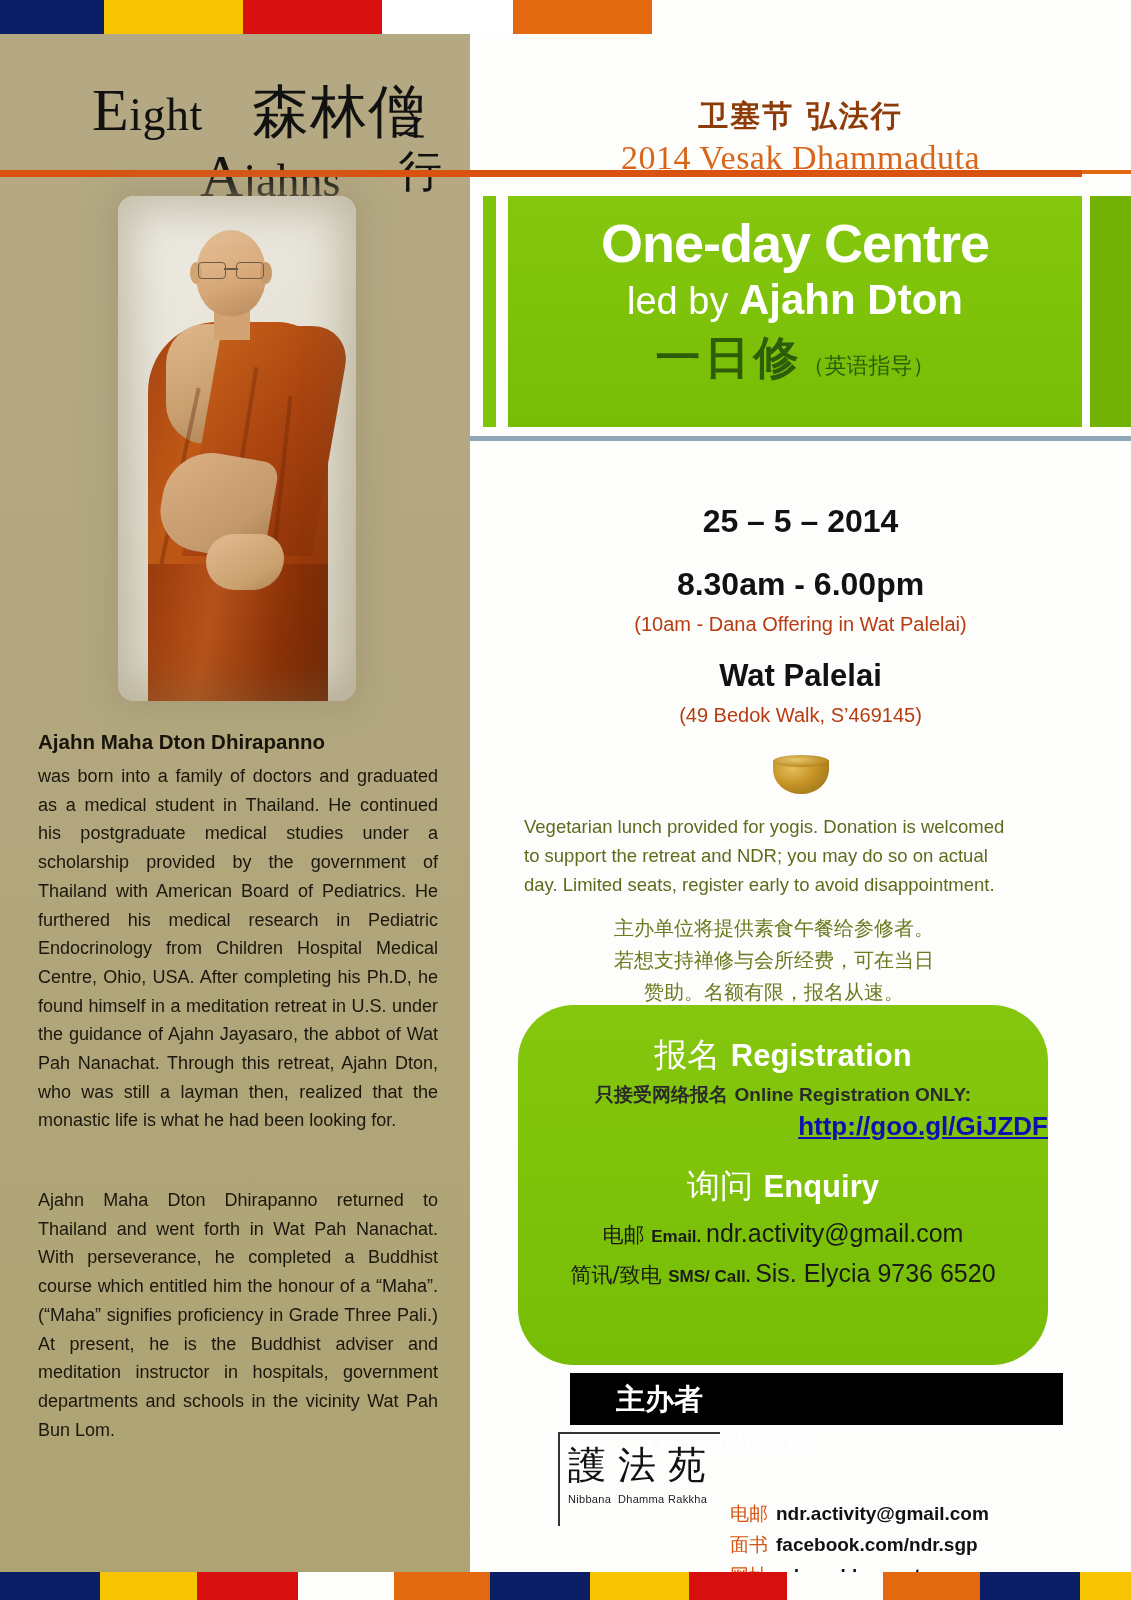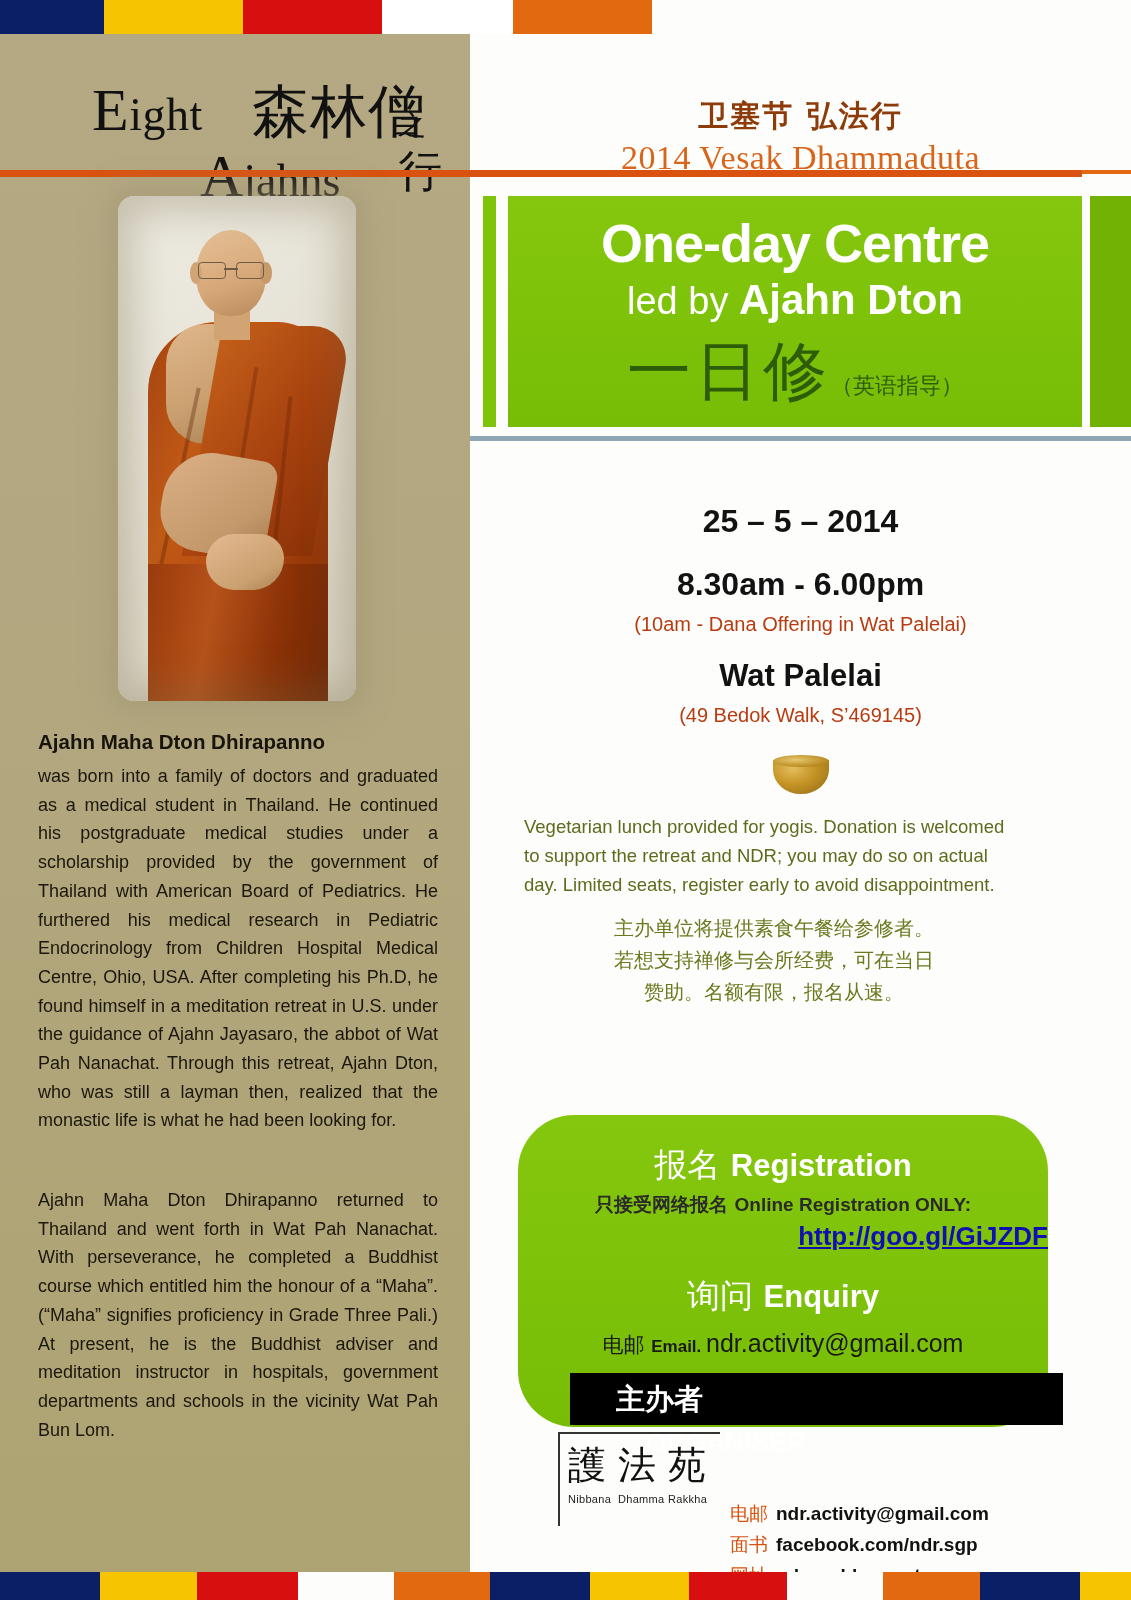--- a/index.html
+++ b/index.html
@@ -49,21 +49,21 @@
 
   
   .greenbar-thin{position:absolute;left:483px;top:196px;width:13px;height:231px;background:#80c40a;}
   .greenbox{position:absolute;left:508px;top:196px;width:574px;height:231px;background:#7fc40a;
       background:linear-gradient(180deg,#85c70e 0%,#77bd06 100%);}
   .greenbar-right{position:absolute;left:1090px;top:196px;width:41px;height:231px;background:#72b205;}
   .gb-t1{color:#fff;font-size:54px;font-weight:bold;text-align:center;margin-top:16px;letter-spacing:-1px;}
   .gb-t2{color:#fff;font-size:38px;text-align:center;margin-top:2px;}
   .gb-t2 b{font-size:42px;}
   .gb-t3{text-align:center;margin-top:4px;color:#2e5d0a;font-family:"DejaVu Serif",serif;}
-  .gb-t3 .big{font-size:64px;font-weight:normal;letter-spacing:4px;}
+  .gb-t3 .big{font-size:45px;font-weight:bold;letter-spacing:4px;}
   .gb-t3 .small{font-size:22px;}
 
   .steel-rule{position:absolute;left:470px;top:436px;width:661px;height:5px;background:#8fa6b4;}
 
   
   .details{position:absolute;left:470px;top:470px;width:661px;text-align:center;margin-top:33px;}
   .d-date{font-size:32px;font-weight:bold;color:#121212;margin-bottom:26px;}
   .d-time{font-size:32px;font-weight:bold;color:#121212;}
   .d-dana{font-size:20px;color:#b73c12;margin-top:10px;}
   .d-venue{font-size:31px;font-weight:bold;color:#121212;margin-top:22px;}
@@ -77,21 +77,21 @@
   .bowl:before{content:"";position:absolute;left:0;top:-5px;width:56px;height:12px;
       background:radial-gradient(ellipse at 40% 40%,#e8c76e 0%,#b8891f 70%,#7e5c14 100%);
       border-radius:50%;}
 
   
   .lunch{position:absolute;left:524px;top:812px;width:500px;color:#5d6b1d;font-size:18.5px;line-height:29px;}
   .lunch-cn{position:absolute;left:524px;top:912px;width:500px;color:#6a7a1f;
       font-family:"DejaVu Sans",sans-serif;font-size:20px;line-height:32px;text-align:center;}
 
   
-  .regbox{position:absolute;left:518px;top:1115px;width:530px;height:312px;background:#7fc40a;
+  .regbox{position:absolute;left:518px;top:1005px;width:530px;height:360px;background:#7fc40a;
       background:linear-gradient(180deg,#85c70e 0%,#77bd06 100%);border-radius:56px;}
   .reg-title{text-align:center;color:#fff;font-weight:bold;font-size:31px;padding-top:28px;}
   .reg-title .cn{font-family:"DejaVu Sans",sans-serif;font-weight:normal;font-size:33px;}
   .reg-sub{text-align:center;color:#2a2a2a;font-size:19px;font-weight:bold;margin-top:4px;}
   .reg-sub .cn{font-family:"DejaVu Sans",sans-serif;}
   .reg-link{text-align:right;margin-top:3px;}
   .reg-link a{color:#1010b0;font-size:26px;font-weight:bold;text-decoration:underline;}
   .enq-title{text-align:center;color:#fff;font-weight:bold;font-size:31px;margin-top:22px;}
   .enq-title .cn{font-family:"DejaVu Sans",sans-serif;font-weight:normal;font-size:33px;}
   .enq-row{text-align:center;color:#191919;margin-top:10px;font-size:17px;font-weight:bold;}

